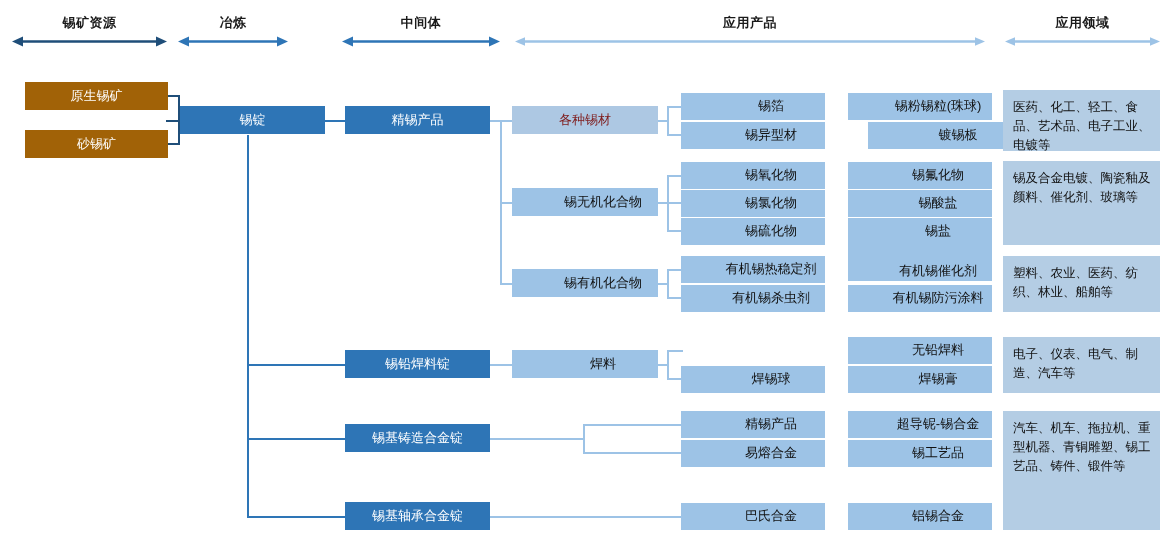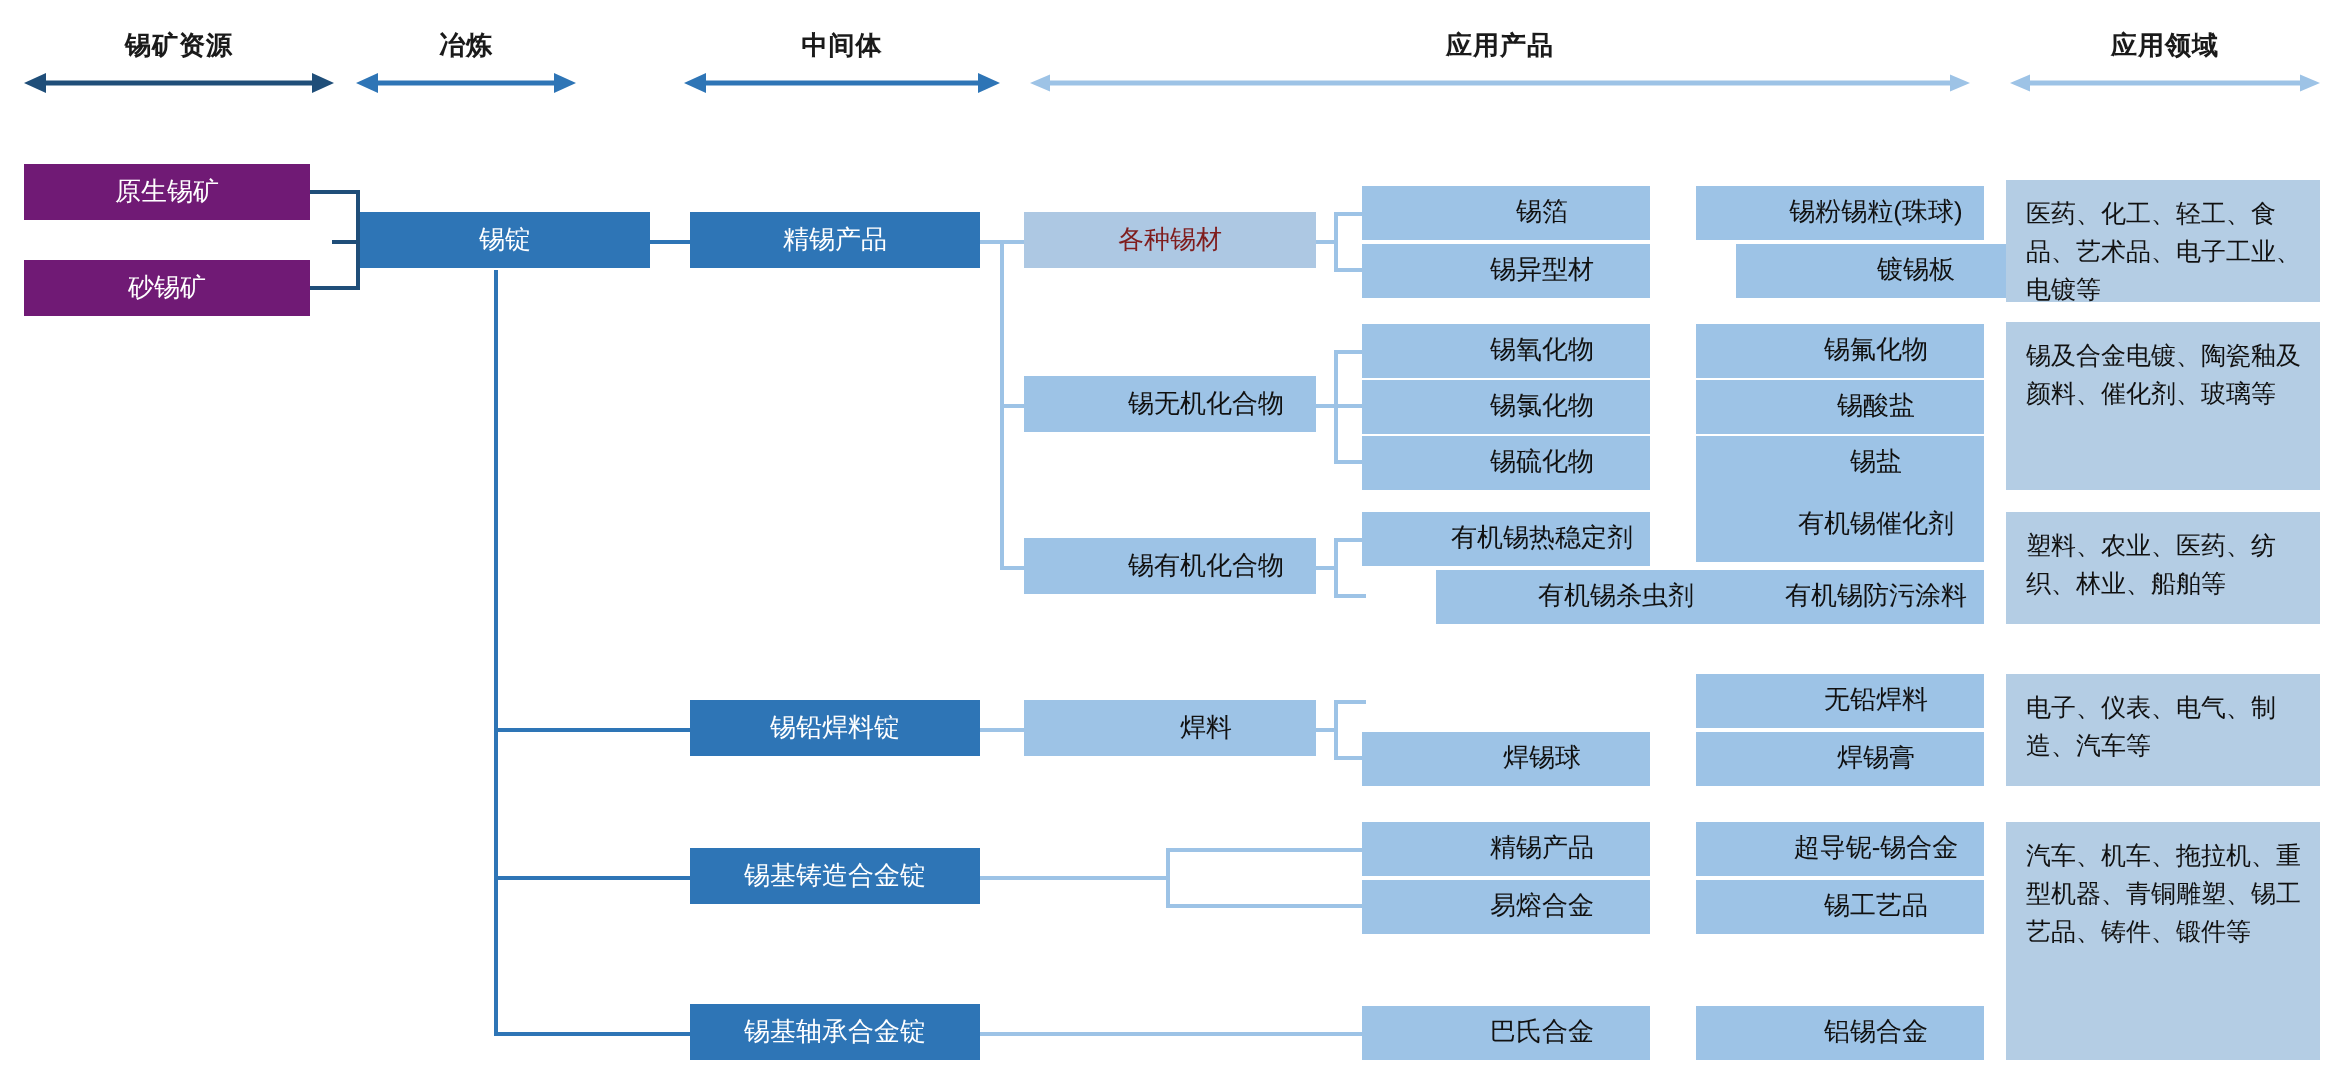--- a/index.html
+++ b/index.html
@@ -19,21 +19,21 @@
   }
   .phase .arrow{position:absolute;left:0;right:0;top:22px;height:11px;}
   .phase svg{display:block;width:100%;height:11px;overflow:visible;}
 
   
   .node{
     position:absolute;box-sizing:border-box;
     display:flex;align-items:center;justify-content:center;
     font-size:13px;line-height:1.45;white-space:nowrap;
   }
-  .node.dark{background:#701a75;color:#ffffff;}
+  .node.dark{background:#a16207;color:#ffffff;margin-left:13px;}
   .node.mid{background:#2e75b6;color:#ffffff;}
   .node.lt{background:#adc8e3;color:#7f1d1d;}
   .node.prod{background:#9dc3e6;color:#111111;padding-left:36px;}
   .node.area{
     background:#b4cde4;color:#111111;
     justify-content:flex-start;align-items:flex-start;
     white-space:normal;text-align:left;
     padding:8px 9px 8px 10px;font-size:12.5px;line-height:1.5;
   }
 
@@ -200,21 +200,21 @@
   </div>
   <div class="node prod" style="left:681px;top:190px;width:144px;height:27px;">
     <span>锡氯化物</span>
   </div>
   <div class="node prod" style="left:681px;top:218px;width:144px;height:27px;">
     <span>锡硫化物</span>
   </div>
   <div class="node prod" style="left:681px;top:256px;width:144px;height:27px;">
     <span>有机锡热稳定剂</span>
   </div>
-  <div class="node prod" style="left:718px;top:285px;width:144px;height:27px;">
+  <div class="node prod" style="left:681px;top:285px;width:144px;height:27px;">
     <span>有机锡杀虫剂</span>
   </div>
   <div class="node prod" style="left:681px;top:366px;width:144px;height:27px;">
     <span>焊锡球</span>
   </div>
   <div class="node prod" style="left:681px;top:411px;width:144px;height:27px;">
     <span>精锡产品</span>
   </div>
   <div class="node prod" style="left:681px;top:440px;width:144px;height:27px;">
     <span>易熔合金</span>
@@ -231,21 +231,21 @@
   </div>
   <div class="node prod" style="left:848px;top:162px;width:144px;height:27px;">
     <span>锡氟化物</span>
   </div>
   <div class="node prod" style="left:848px;top:190px;width:144px;height:27px;">
     <span>锡酸盐</span>
   </div>
   <div class="node prod" style="left:848px;top:218px;width:144px;height:27px;">
     <span>锡盐</span>
   </div>
-  <div class="node prod" style="left:848px;top:244px;width:144px;height:37px;">
+  <div class="node prod" style="left:848px;top:244px;width:144px;height:37px;align-items:flex-end;">
     <span>有机锡催化剂</span>
   </div>
   <div class="node prod" style="left:848px;top:285px;width:144px;height:27px;">
     <span>有机锡防污涂料</span>
   </div>
   <div class="node prod" style="left:848px;top:337px;width:144px;height:27px;">
     <span>无铅焊料</span>
   </div>
   <div class="node prod" style="left:848px;top:366px;width:144px;height:27px;">
     <span>焊锡膏</span>

